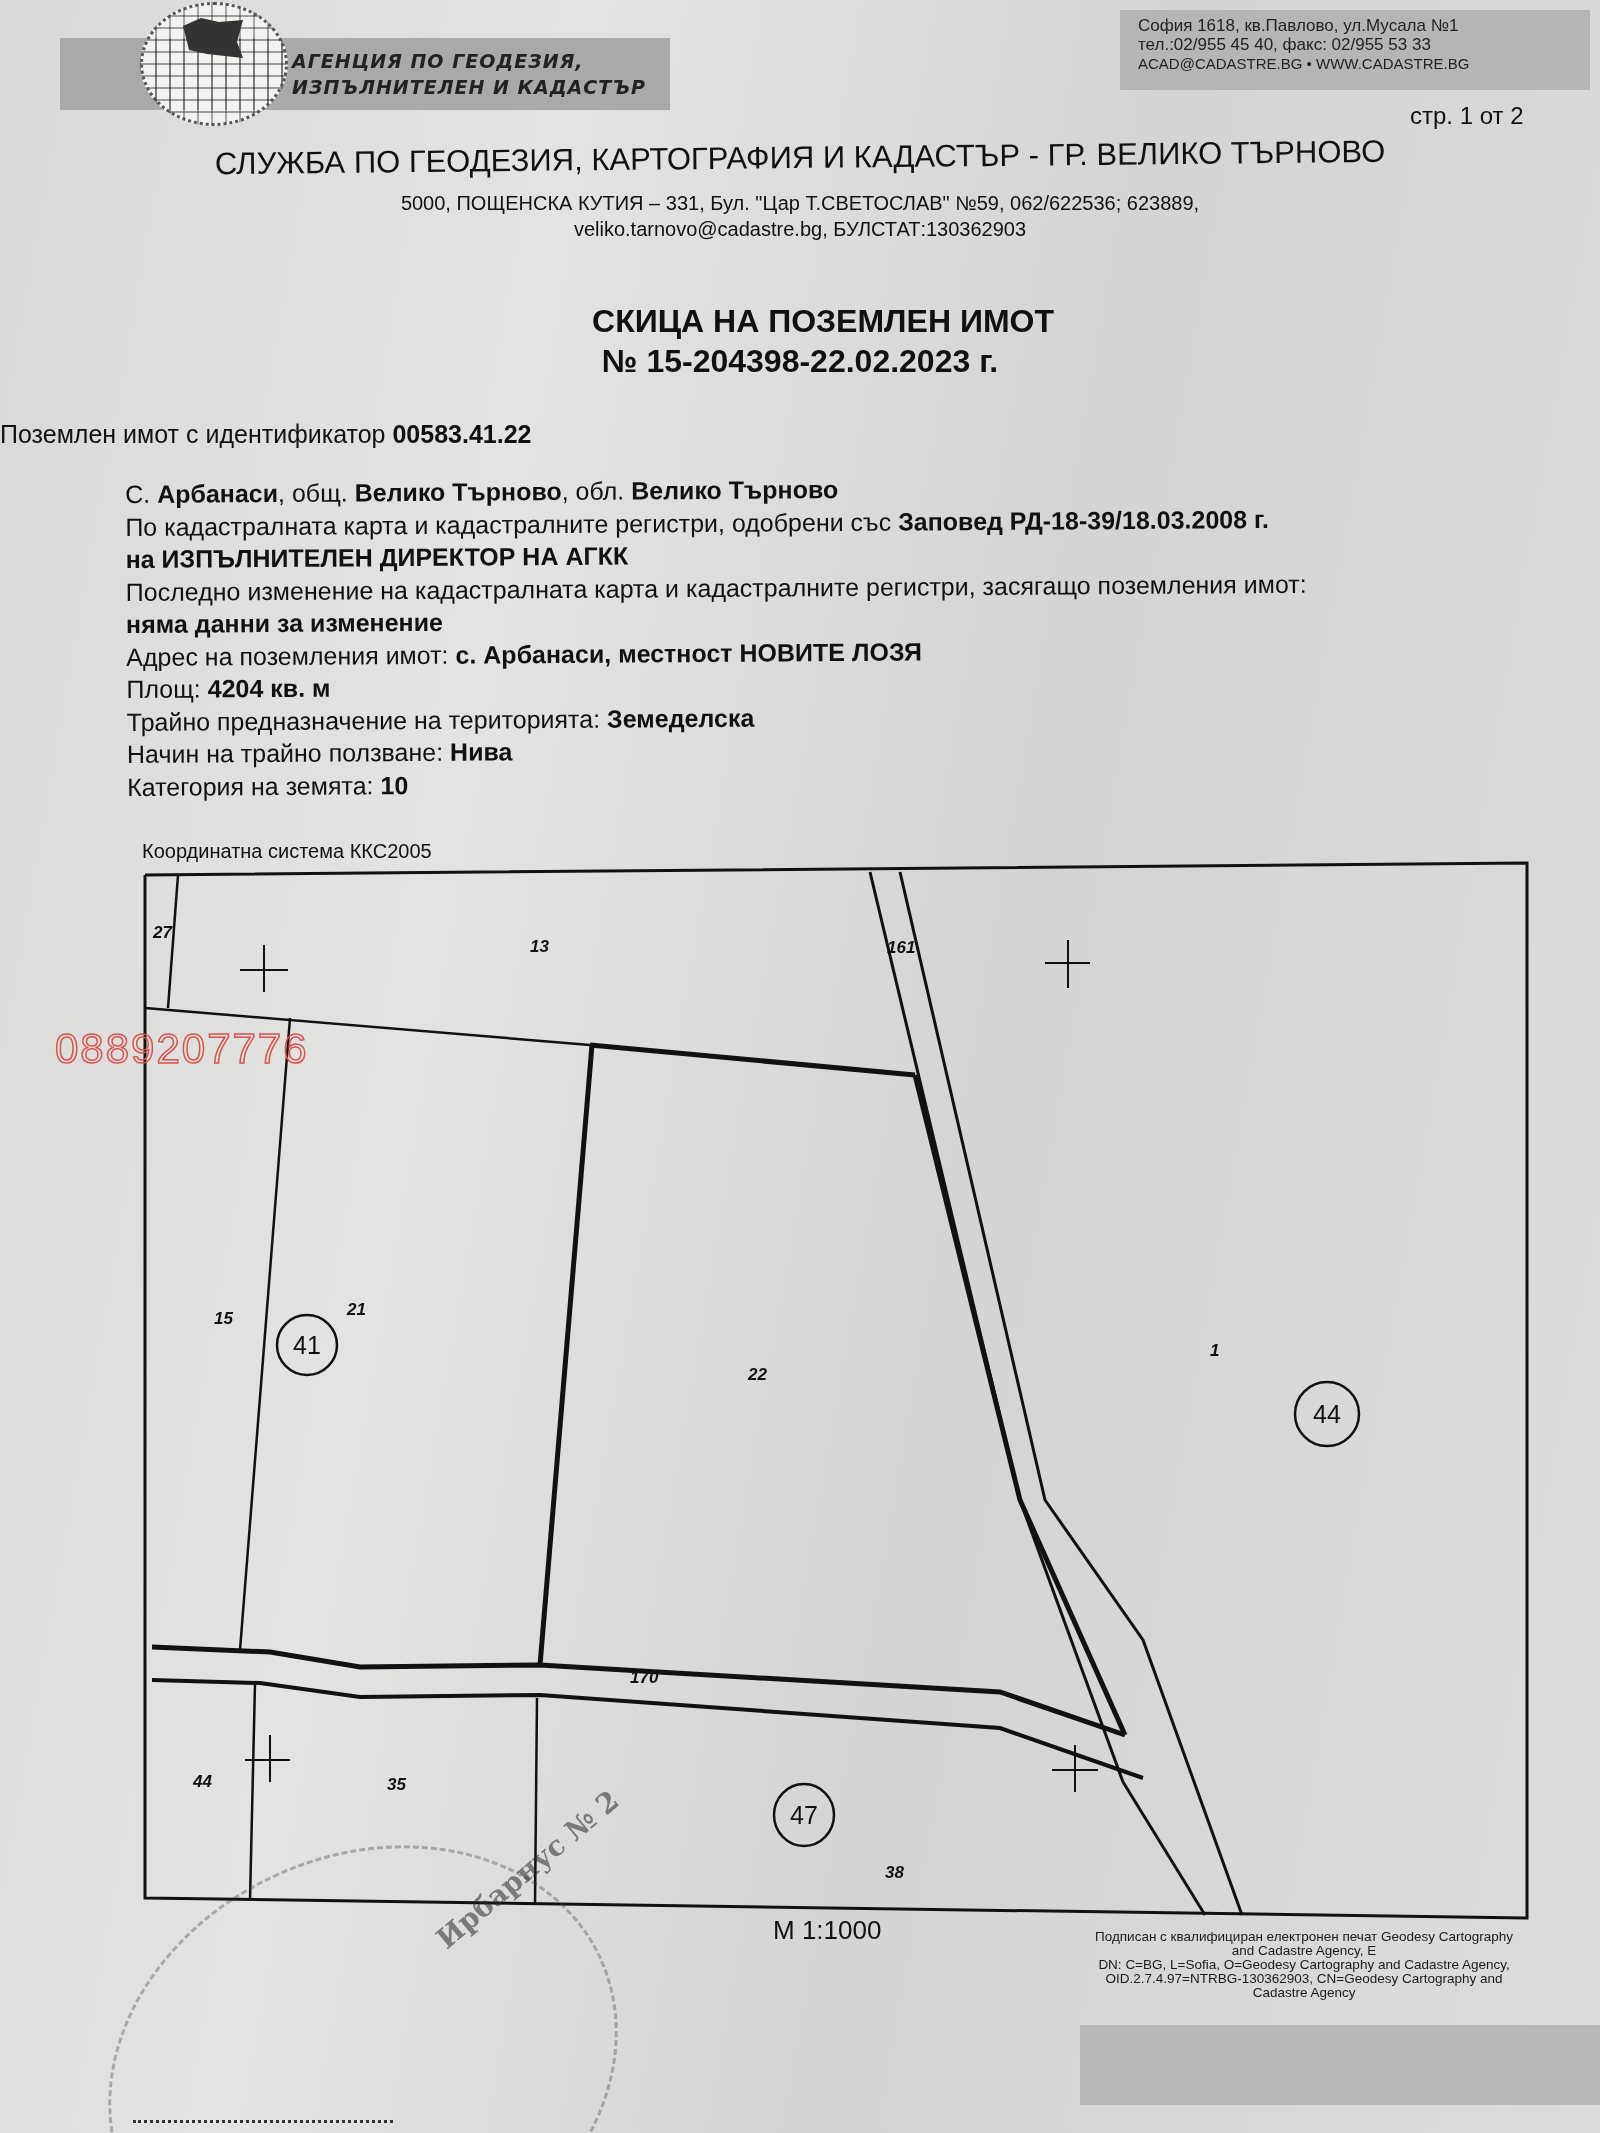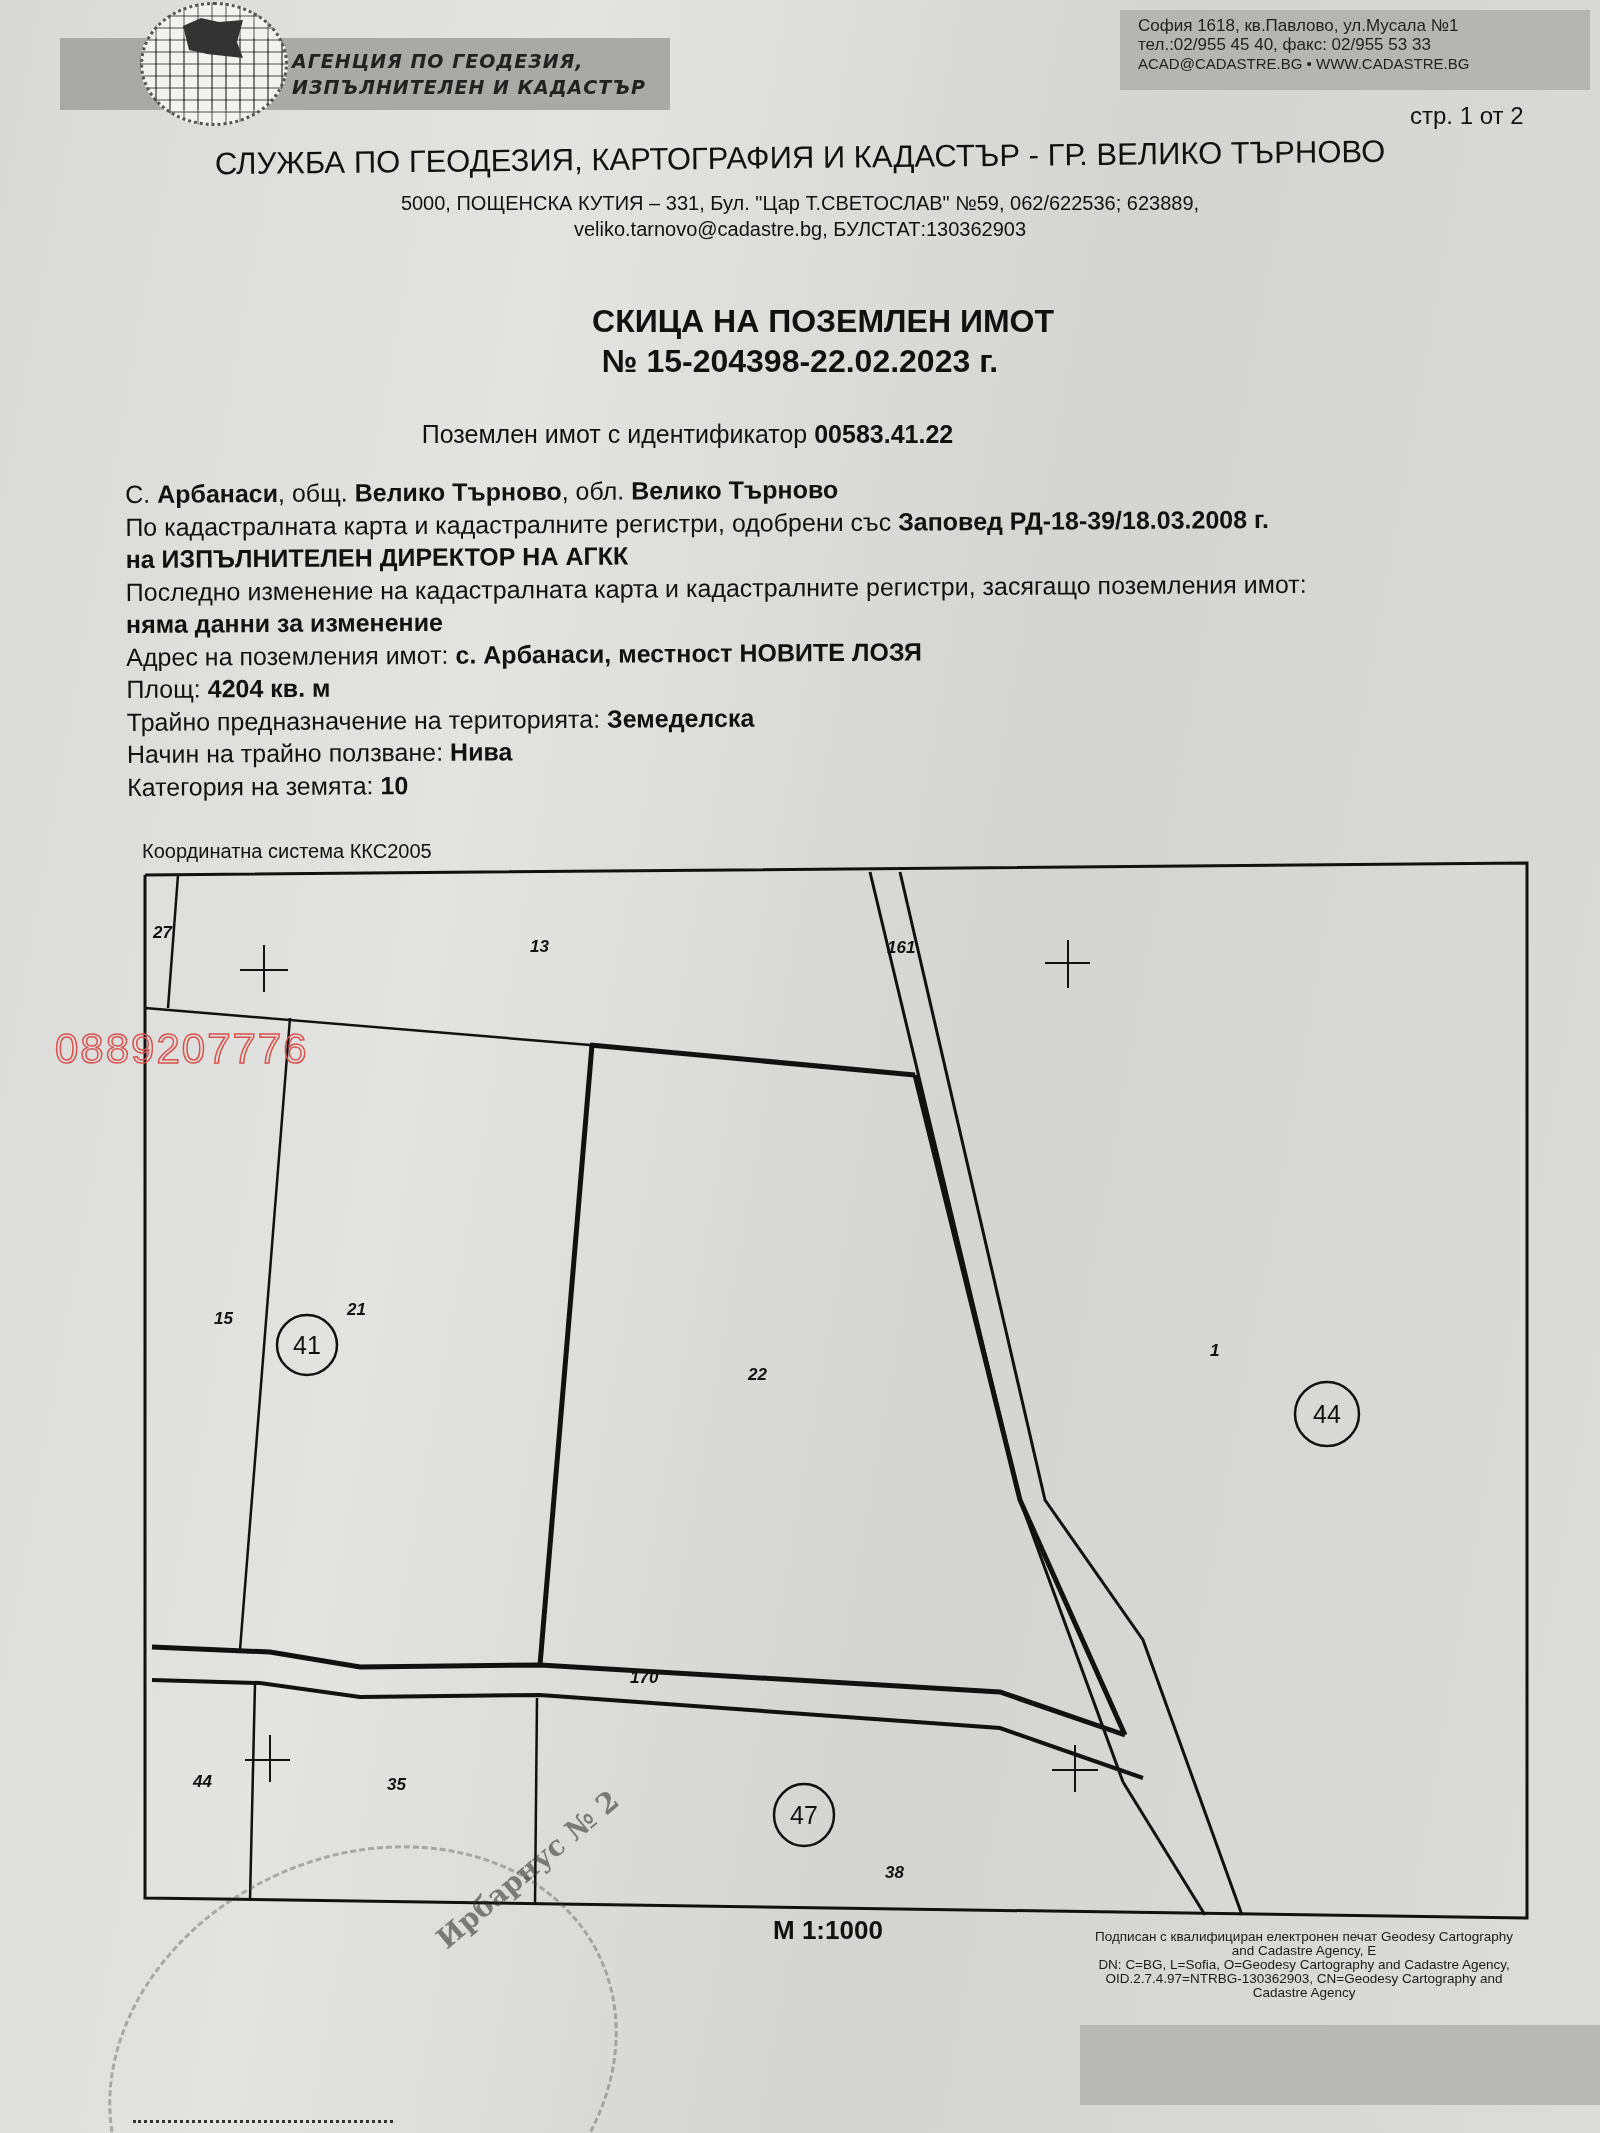--- a/index.html
+++ b/index.html
@@ -19,28 +19,28 @@
     .logo-text { left: 292px; top: 48px; font-family: "DejaVu Sans", sans-serif; font-weight: bold;
       font-style: italic; font-size: 19px; line-height: 26px; letter-spacing: 1px; color: #222; }
     .contact-band { left: 1120px; top: 10px; width: 470px; height: 80px; background: #b5b5b3; }
     .contact { left: 1138px; top: 16px; font-size: 17px; line-height: 19px; color: #222; }
     .contact .small { font-size: 15px; }
     .page-no { left: 1410px; top: 102px; font-size: 24px; }
     .office { left: 0; width: 1600px; text-align: center; }
     .office-title { top: 140px; font-size: 31px; transform: rotate(-0.6deg); }
     .office-line { font-size: 20px; }
     .doc-title { left: 0; width: 1600px; text-align: center; font-weight: bold; font-size: 32px; }
-    .ident { left: 0; width: 1375px; top: 420px; text-align: center; font-size: 25px; }
+    .ident { left: 0; width: 1375px; top: 420px; font-size: 25px; }
     .info { left: 125px; top: 478px; font-size: 25px; line-height: 32.5px; transform: rotate(-0.4deg); transform-origin: left top; }
     .info b { font-weight: bold; }
     .coord-label { left: 142px; top: 840px; font-size: 20px; }
     .map { left: 140px; top: 860px; width: 1400px; height: 1060px; }
     .watermark { left: 55px; top: 1025px; font-size: 42px; letter-spacing: 2px;
       color: transparent; -webkit-text-stroke: 1.5px #d9534f; }
-    .scale { left: 773px; top: 1915px; font-size: 26px; font-weight: bold; }
+    .scale { left: 773px; top: 1915px; font-size: 26px; font-weight: normal; }
     .issued { left: 133px; top: 2032px; font-size: 25px; line-height: 32px; }
     .dots { left: 133px; top: 2120px; width: 260px; border-top: 3px dotted #333; }
     .esign-band { left: 1080px; top: 2025px; width: 520px; height: 80px; background: #b8b8b6; }
     .esign { left: 1095px; top: 1930px; font-size: 13.5px; line-height: 14px; color: #1a1a1a; text-align: center; }
     .stamp { left: 100px; top: 1855px; width: 520px; height: 420px; border-radius: 50%;
       border: 3px dashed rgba(60,60,60,.35); transform: rotate(-25deg); }
     .stamp-text { left: 430px; top: 1930px; font-family: "DejaVu Serif", serif; font-weight: bold;
       font-size: 28px; color: rgba(40,40,40,.55); transform: rotate(-40deg); transform-origin: left top; }
   </style>
 </head>

